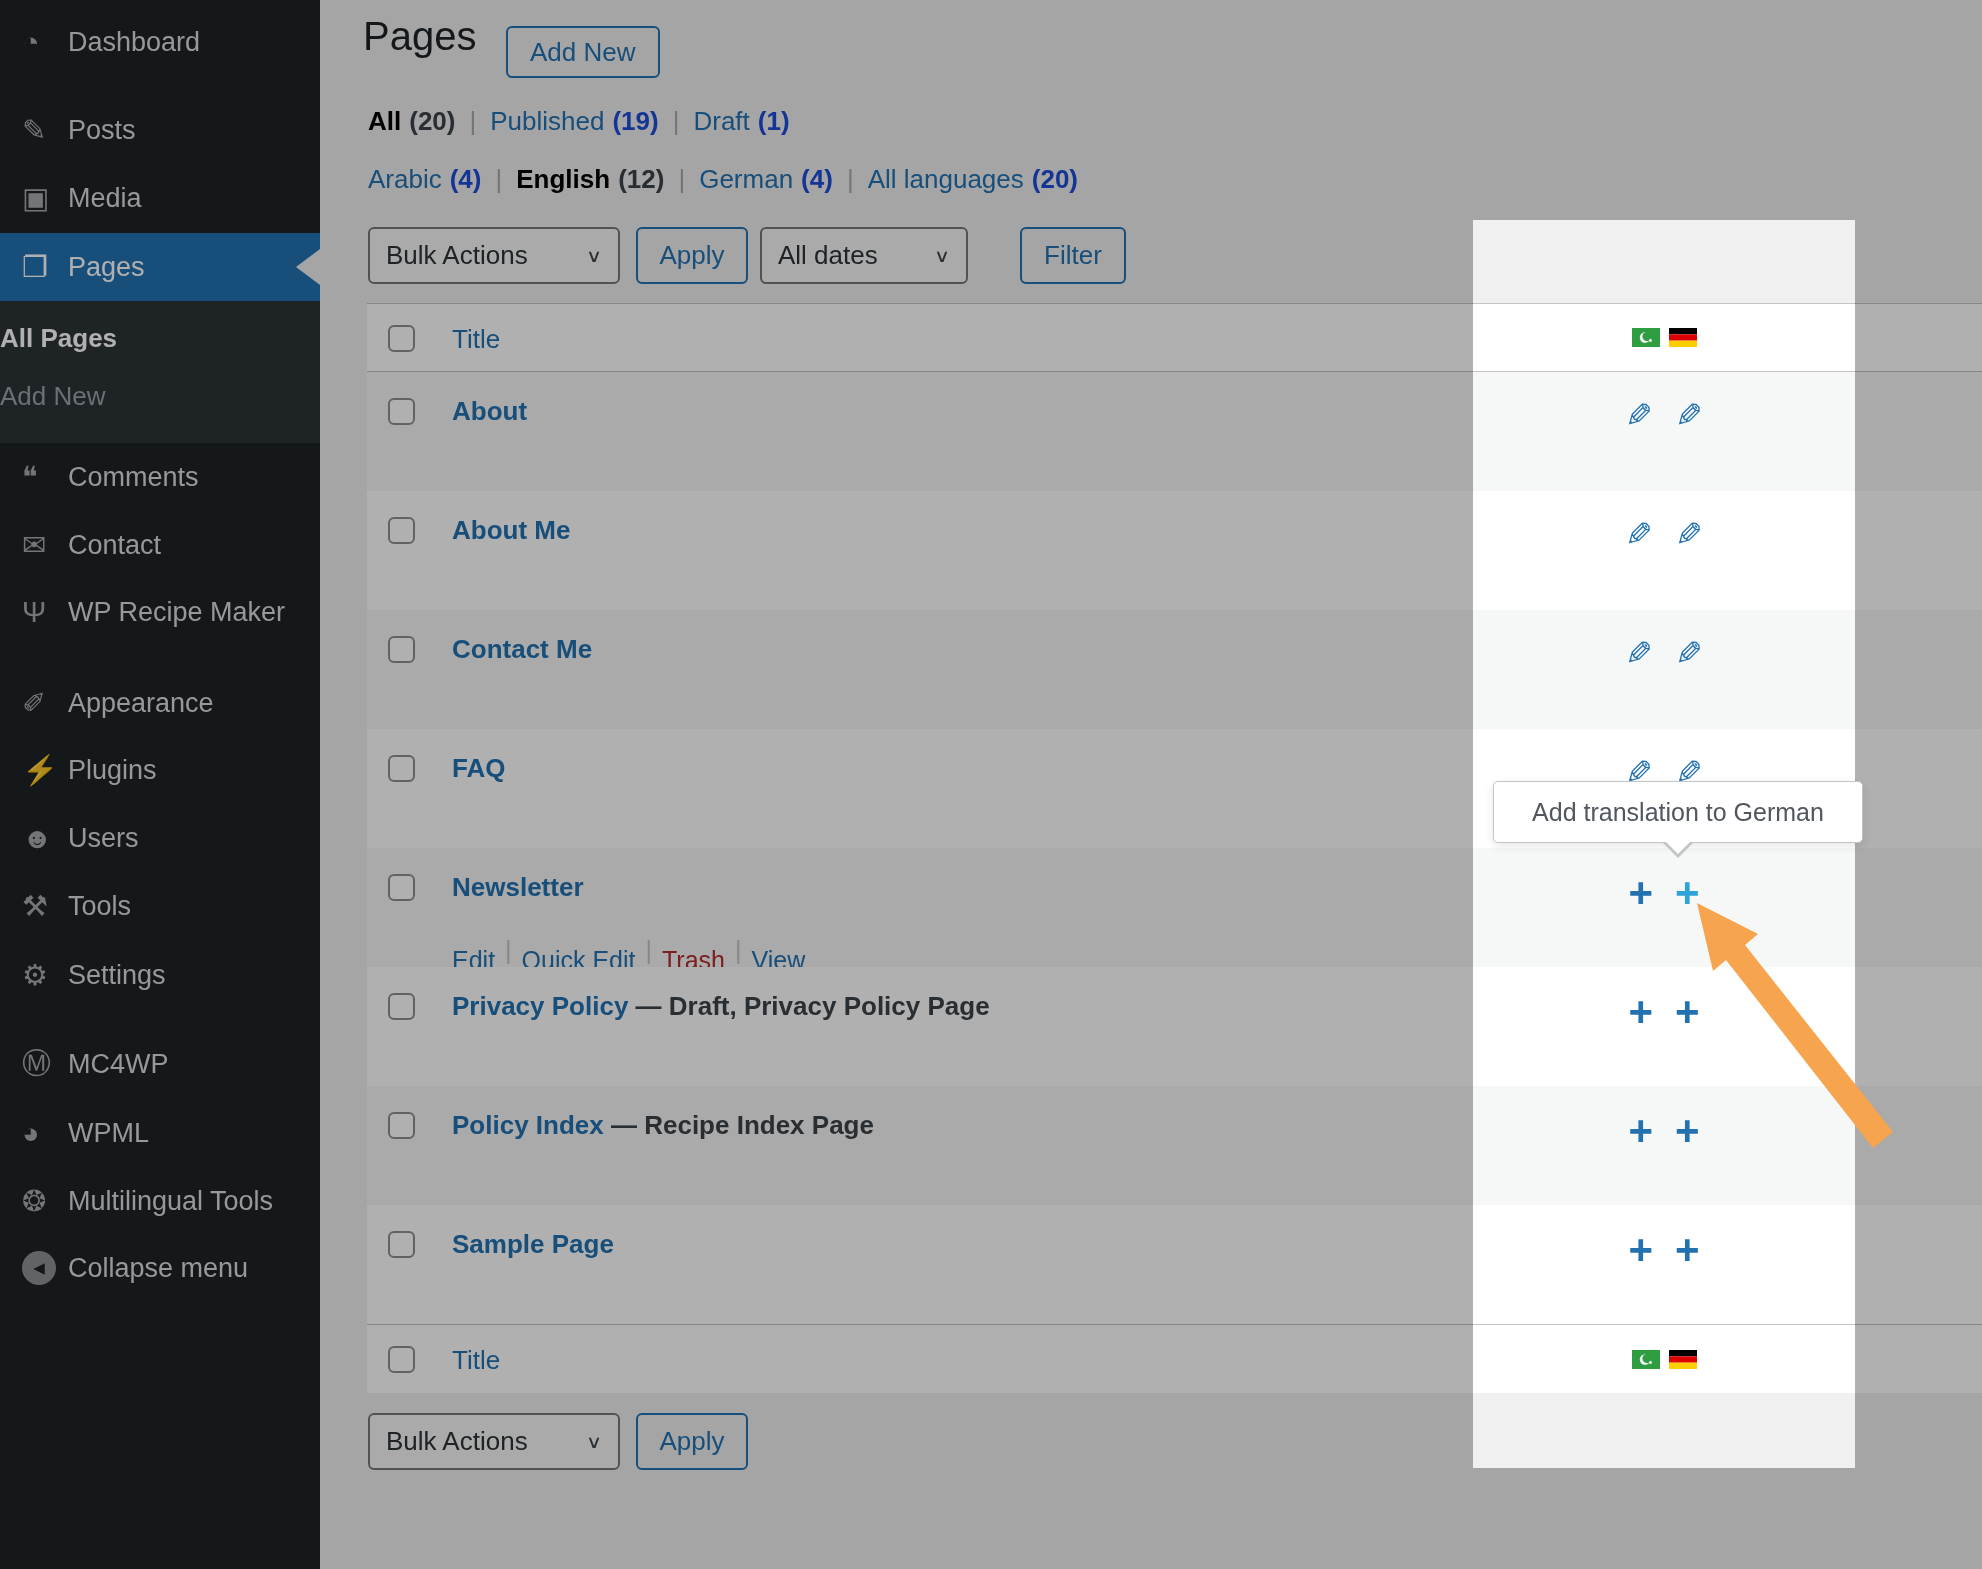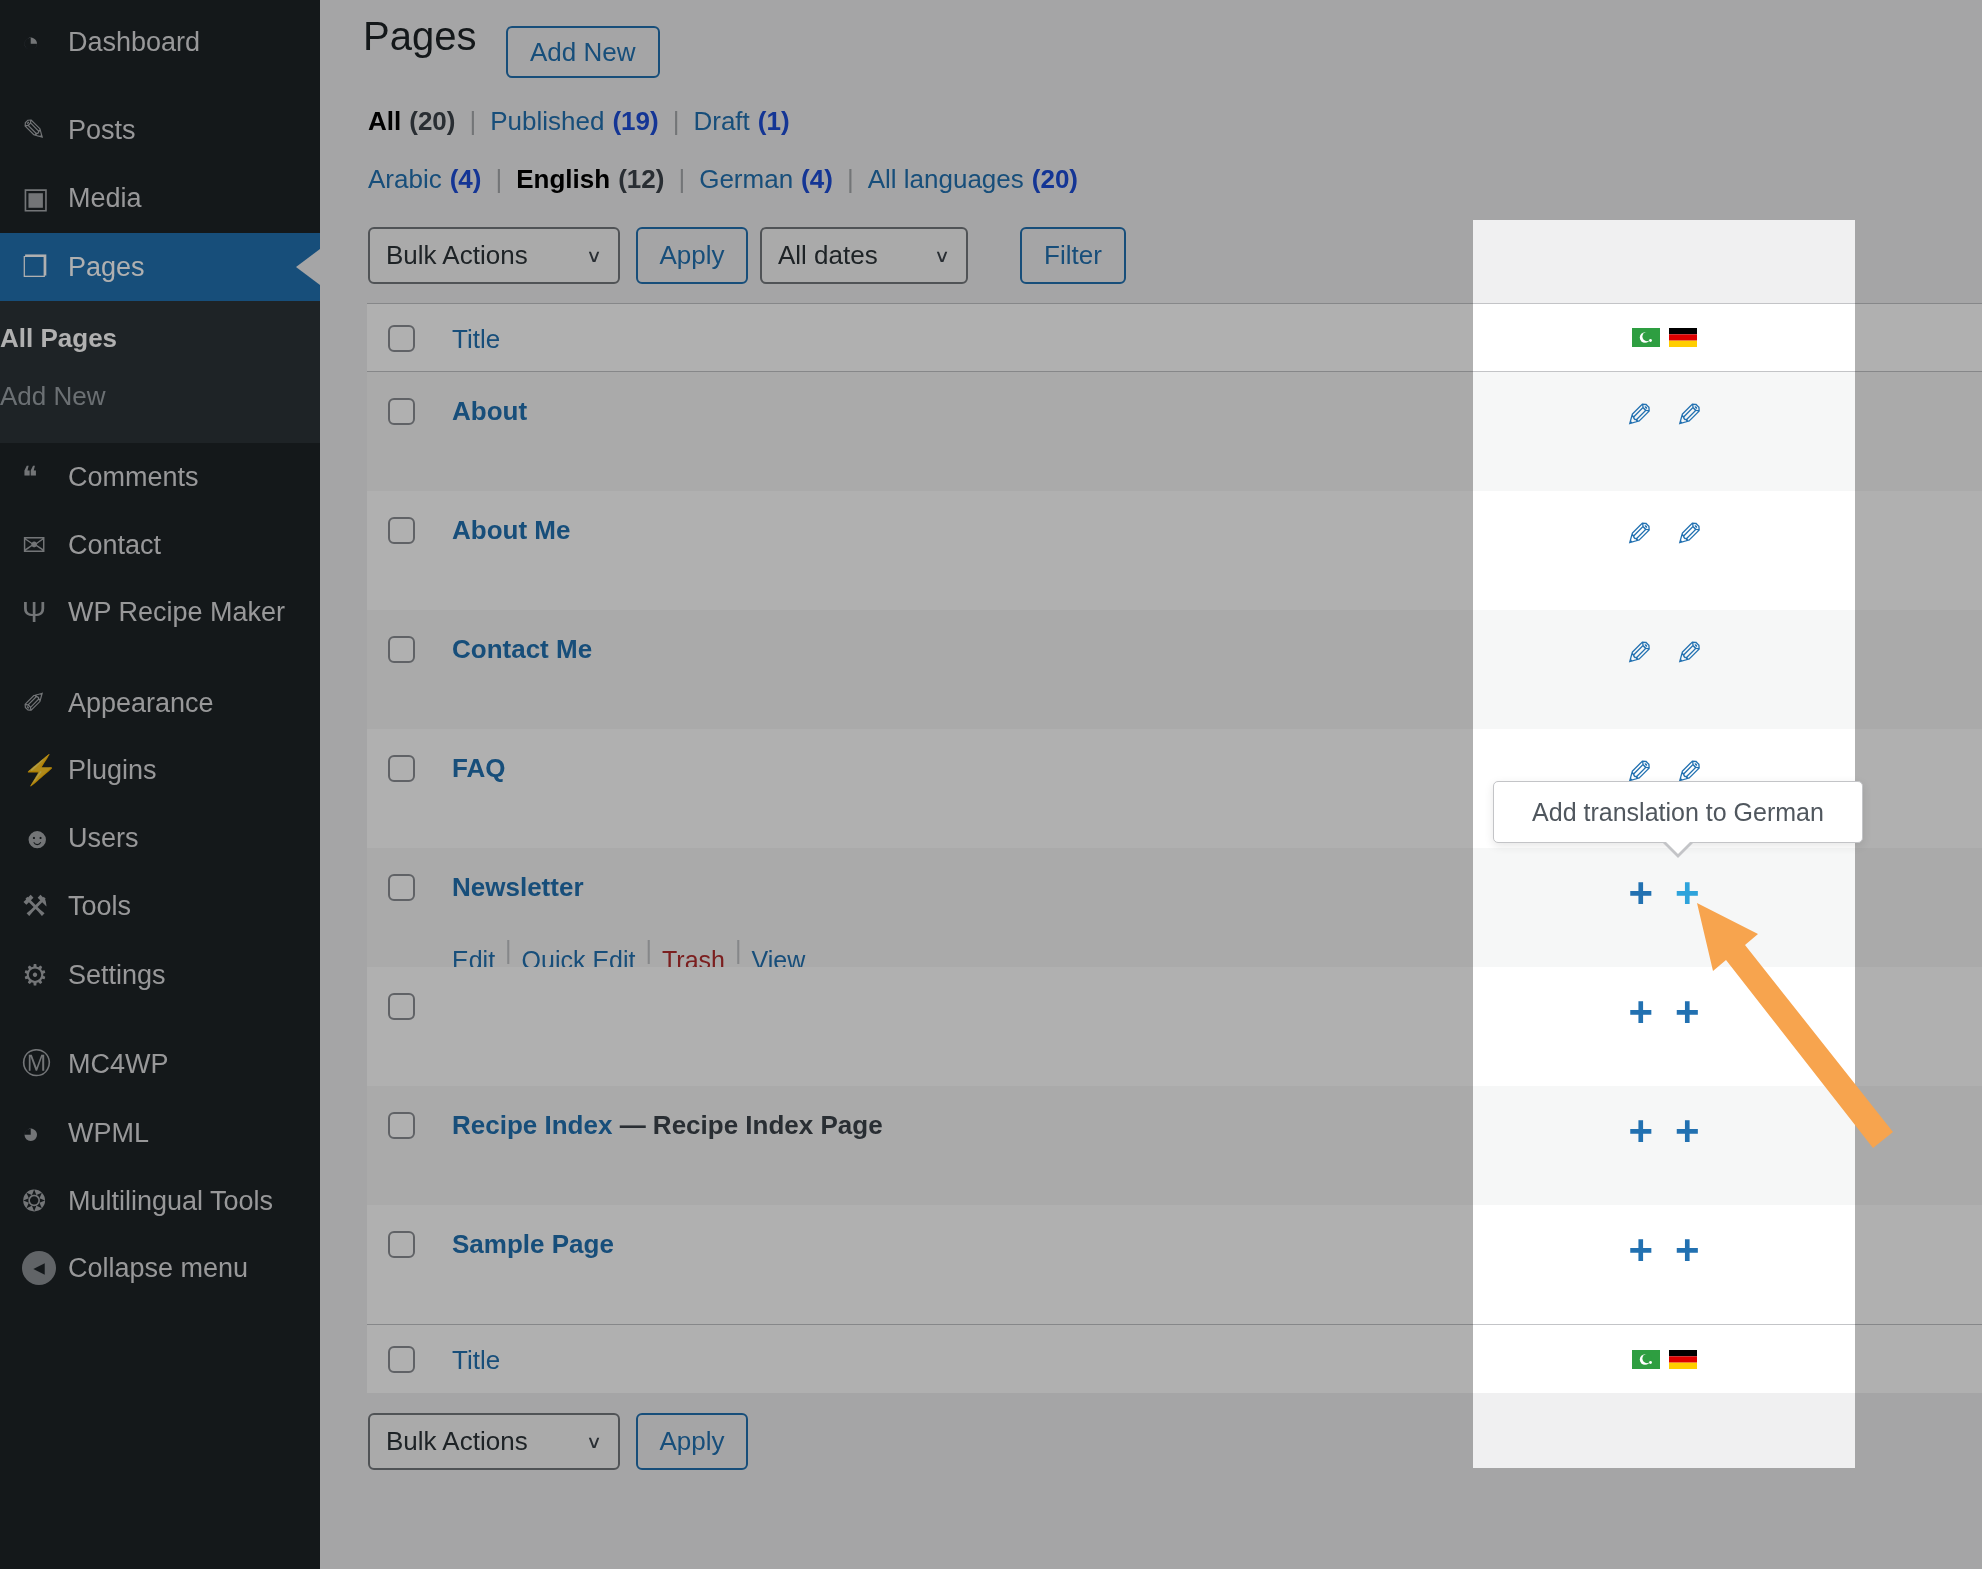--- a/index.html
+++ b/index.html
@@ -291,29 +291,30 @@
           <span class="ract">View</span>
         </span>
         <span class="trans">
           <span class="plus">+</span>
           <span class="plus hovered">+</span>
         </span>
       </div>
 
       <div class="row" style="top:664px">
         <span class="cb"></span>
+        <span class="row-title"><span class="tlink">Privacy Policy</span><span class="tsuffix"> — Draft, Privacy Policy Page</span></span>
         <span class="trans">
           <span class="plus">+</span>
           <span class="plus">+</span>
         </span>
       </div>
 
       <div class="row alt" style="top:783px">
         <span class="cb"></span>
-        <span class="row-title"><span class="tlink">Recipe Index</span><span class="tsuffix"> — Recipe Index Page</span></span>
+        <span class="row-title"><span class="tlink">Policy Index</span><span class="tsuffix"> — Recipe Index Page</span></span>
         <span class="trans">
           <span class="plus">+</span>
           <span class="plus">+</span>
         </span>
       </div>
 
       <div class="row" style="top:902px">
         <span class="cb"></span>
         <span class="row-title"><span class="tlink">Sample Page</span></span>
         <span class="trans">

